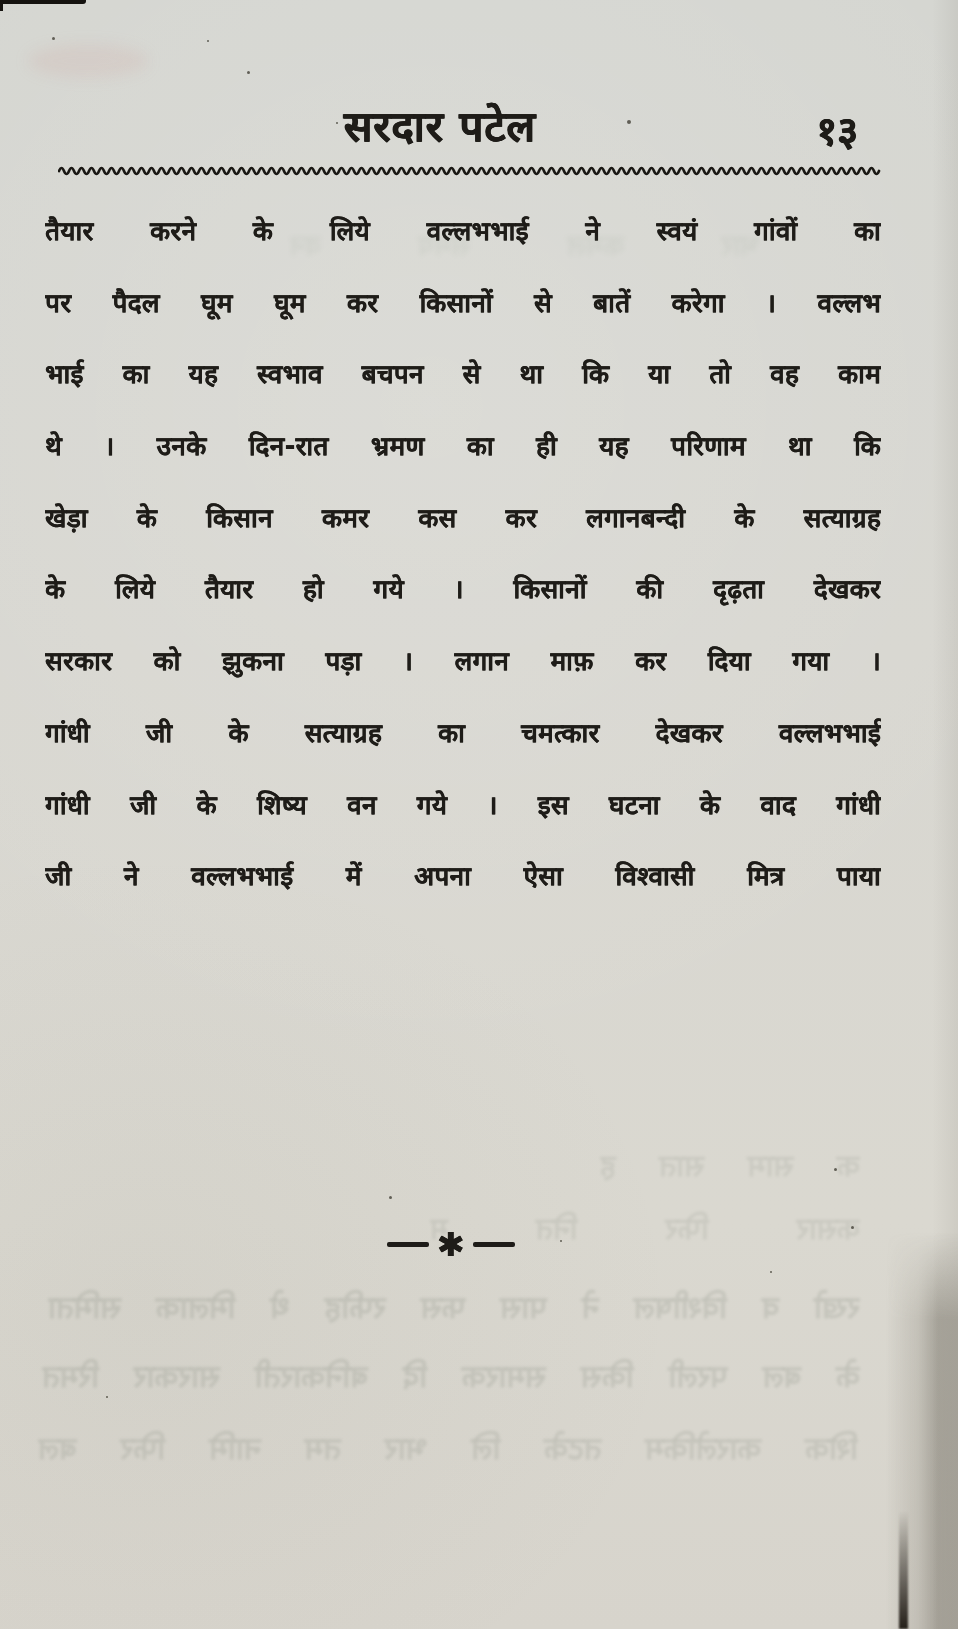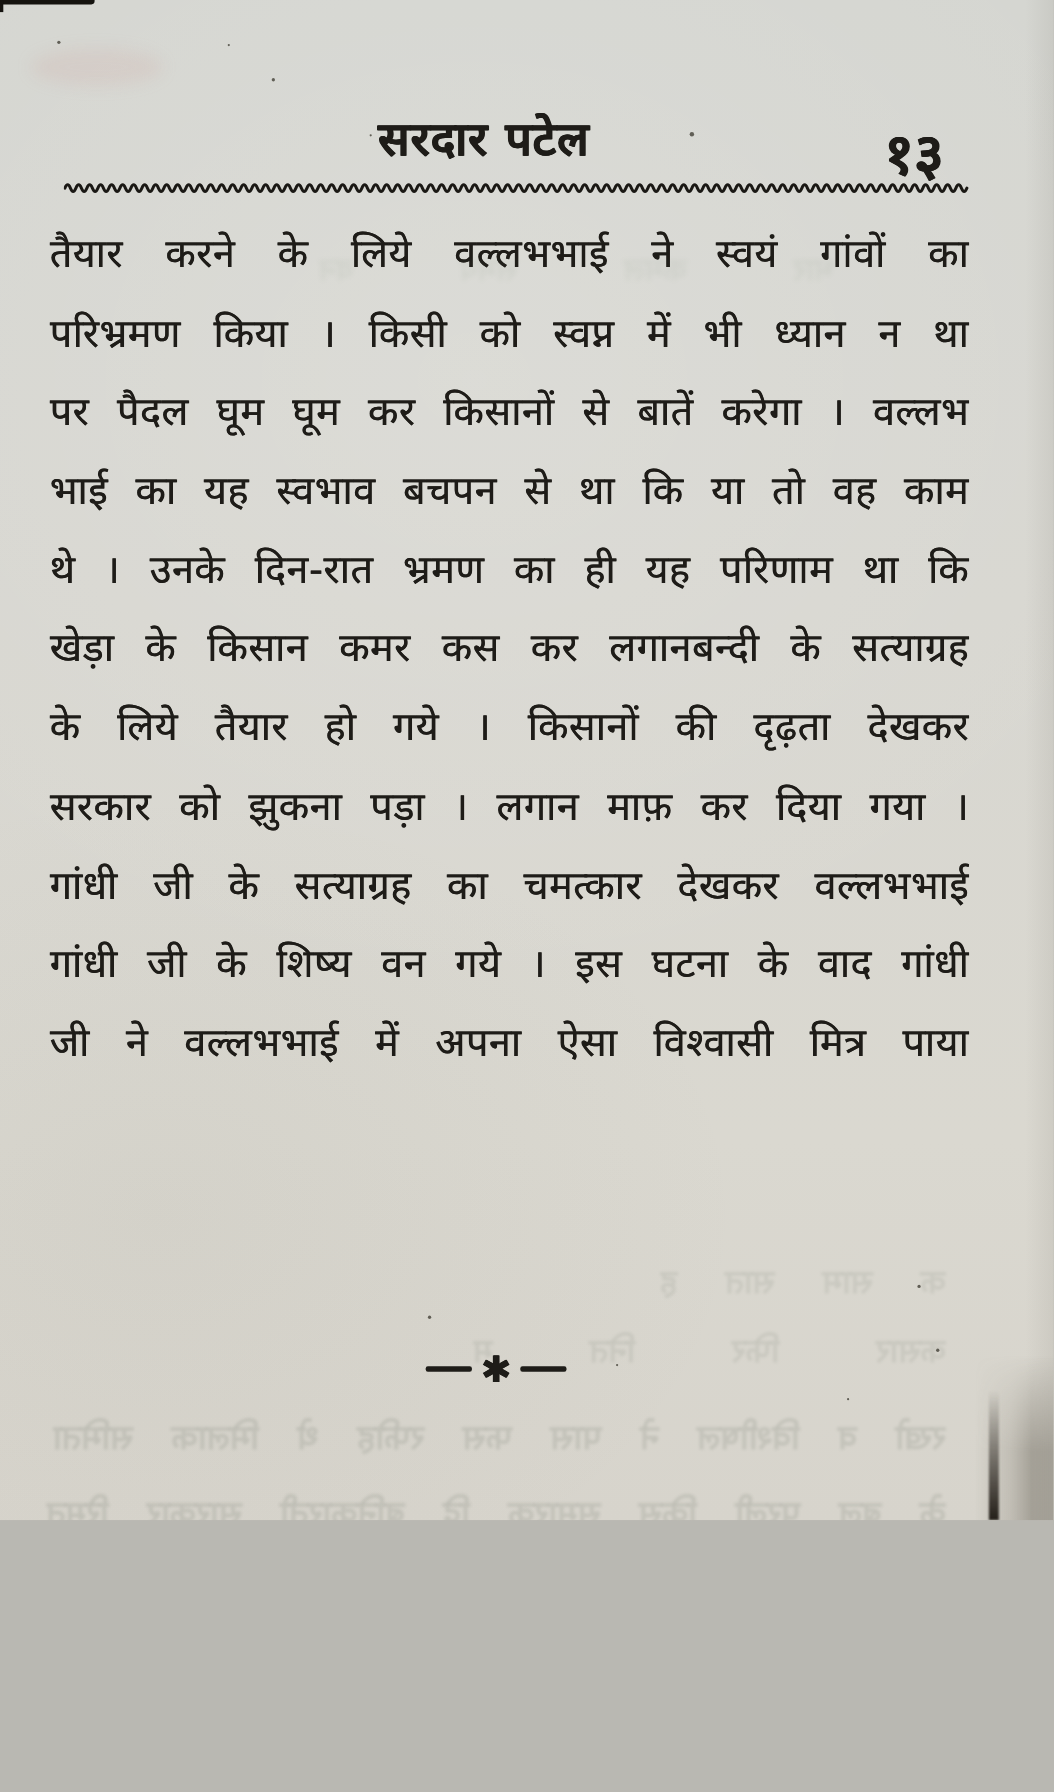--- a/index.html
+++ b/index.html
@@ -1,38 +1,38 @@
 <!DOCTYPE html>
 <html lang="hi"><head>
 <meta charset="utf-8">
 <style>
   html,body{margin:0;padding:0;background:#b9b8b2;}
   .page{
-    position:relative;width:958px;height:1382px;overflow:hidden;
+    position:relative;width:958px;height:1629px;overflow:hidden;
     font-family:"DejaVu Sans",sans-serif;color:#1e1c18;
     background:
       radial-gradient(120% 70% at 45% 25%, rgba(255,255,255,0.12), rgba(0,0,0,0) 60%),
       radial-gradient(80% 40% at 15% 80%, rgba(120,118,105,0.06), rgba(0,0,0,0) 70%),
       linear-gradient(to bottom,#d5d6d1 0%,#d8d7d1 40%,#dad8d0 75%,#d7d4cc 100%);
   }
   .heavy{text-shadow:0.45px 0 0 currentColor,-0.45px 0 0 currentColor;}
   .title{
     position:absolute;top:96px;left:0;right:0;margin:0;
     text-align:center;padding-right:78px;
     font-size:42px;font-weight:700;letter-spacing:1px;
   }
   .pageno{
     position:absolute;top:102px;right:100px;
-    font-size:52px;font-weight:700;
+    font-size:40px;font-weight:700;
   }
   .wavy{position:absolute;left:58px;top:163px;width:824px;height:16px;}
   .body{position:absolute;left:45px;top:196px;width:836px;}
   .bline{
     height:71.7px;line-height:71.7px;overflow:hidden;
-    font-size:36px;font-weight:400;letter-spacing:0.4px;word-spacing:3px;
+    font-size:26px;font-weight:700;letter-spacing:0.4px;word-spacing:3px;
     text-align:justify;text-align-last:justify;text-justify:inter-word;
     text-shadow:0.35px 0 0 currentColor;
   }
   .bline.last{text-align-last:left;}
   .ornament{
     position:absolute;top:1224px;left:383px;width:136px;height:40px;
     display:flex;align-items:center;justify-content:center;gap:8px;
   }
   .orn-dash{width:42px;height:5px;background:#1e1c18;border-radius:2px;}
   .orn-star{font-size:33px;line-height:1;font-weight:700;color:#1e1c18;}
@@ -68,21 +68,20 @@
 
   <h1 class="title heavy">सरदार पटेल</h1>
   <div class="pageno heavy">१३</div>
 
   <svg class="wavy" viewBox="0 0 824 16" preserveAspectRatio="none">
     <path id="wavy-path" fill="none" stroke="#1a1814" stroke-width="2.7" stroke-linecap="round" d="M1,8 q2.5,-6 5,0 t5,0 q2.5,-6 5,0 t5,0 q2.5,-6 5,0 t5,0 q2.5,-6 5,0 t5,0 q2.5,-6 5,0 t5,0 q2.5,-6 5,0 t5,0 q2.5,-6 5,0 t5,0 q2.5,-6 5,0 t5,0 q2.5,-6 5,0 t5,0 q2.5,-6 5,0 t5,0 q2.5,-6 5,0 t5,0 q2.5,-6 5,0 t5,0 q2.5,-6 5,0 t5,0 q2.5,-6 5,0 t5,0 q2.5,-6 5,0 t5,0 q2.5,-6 5,0 t5,0 q2.5,-6 5,0 t5,0 q2.5,-6 5,0 t5,0 q2.5,-6 5,0 t5,0 q2.5,-6 5,0 t5,0 q2.5,-6 5,0 t5,0 q2.5,-6 5,0 t5,0 q2.5,-6 5,0 t5,0 q2.5,-6 5,0 t5,0 q2.5,-6 5,0 t5,0 q2.5,-6 5,0 t5,0 q2.5,-6 5,0 t5,0 q2.5,-6 5,0 t5,0 q2.5,-6 5,0 t5,0 q2.5,-6 5,0 t5,0 q2.5,-6 5,0 t5,0 q2.5,-6 5,0 t5,0 q2.5,-6 5,0 t5,0 q2.5,-6 5,0 t5,0 q2.5,-6 5,0 t5,0 q2.5,-6 5,0 t5,0 q2.5,-6 5,0 t5,0 q2.5,-6 5,0 t5,0 q2.5,-6 5,0 t5,0 q2.5,-6 5,0 t5,0 q2.5,-6 5,0 t5,0 q2.5,-6 5,0 t5,0 q2.5,-6 5,0 t5,0 q2.5,-6 5,0 t5,0 q2.5,-6 5,0 t5,0 q2.5,-6 5,0 t5,0 q2.5,-6 5,0 t5,0 q2.5,-6 5,0 t5,0 q2.5,-6 5,0 t5,0 q2.5,-6 5,0 t5,0 q2.5,-6 5,0 t5,0 q2.5,-6 5,0 t5,0 q2.5,-6 5,0 t5,0 q2.5,-6 5,0 t5,0 q2.5,-6 5,0 t5,0 q2.5,-6 5,0 t5,0 q2.5,-6 5,0 t5,0 q2.5,-6 5,0 t5,0 q2.5,-6 5,0 t5,0 q2.5,-6 5,0 t5,0 q2.5,-6 5,0 t5,0 q2.5,-6 5,0 t5,0 q2.5,-6 5,0 t5,0 q2.5,-6 5,0 t5,0 q2.5,-6 5,0 t5,0 q2.5,-6 5,0 t5,0 q2.5,-6 5,0 t5,0 q2.5,-6 5,0 t5,0 q2.5,-6 5,0 t5,0 q2.5,-6 5,0 t5,0 q2.5,-6 5,0 t5,0 q2.5,-6 5,0 t5,0 q2.5,-6 5,0 t5,0 q2.5,-6 5,0 t5,0 q2.5,-6 5,0 t5,0 q2.5,-6 5,0 t5,0 q2.5,-6 5,0 t5,0 q2.5,-6 5,0 t5,0 q2.5,-6 5,0 t5,0 q2.5,-6 5,0 t5,0 q2.5,-6 5,0 t5,0 q2.5,-6 5,0 t5,0"></path>
   </svg>
 
   <main class="body" id="body">
       <div class="bline">तैयार करने के लिये वल्लभभाई ने स्वयं गांवों का</div>
-      <div class="bline">परिभ्रमण किया । किसी को स्वप्न में भी ध्यान न था</div>
       <div class="bline">पर पैदल घूम घूम कर किसानों से बातें करेगा । वल्लभ</div>
       <div class="bline">भाई का यह स्वभाव बचपन से था कि या तो वह काम</div>
       <div class="bline">थे । उनके दिन-रात भ्रमण का ही यह परिणाम था कि</div>
       <div class="bline">खेड़ा के किसान कमर कस कर लगानबन्दी के सत्याग्रह</div>
       <div class="bline">के लिये तैयार हो गये । किसानों की दृढ़ता देखकर</div>
       <div class="bline">सरकार को झुकना पड़ा । लगान माफ़ कर दिया गया ।</div>
       <div class="bline">गांधी जी के सत्याग्रह का चमत्कार देखकर वल्लभभाई</div>
       <div class="bline">गांधी जी के शिष्य वन गये । इस घटना के वाद गांधी</div>
       <div class="bline">जी ने वल्लभभाई में अपना ऐसा विश्वासी मित्र पाया</div>
     </main>

